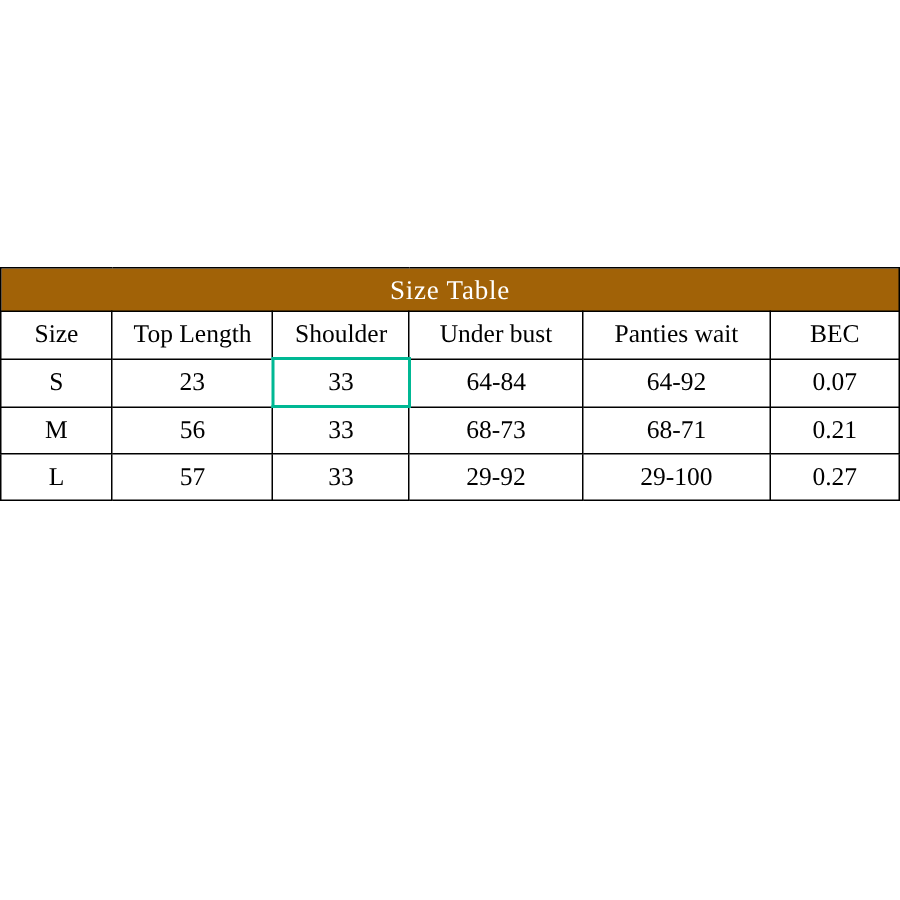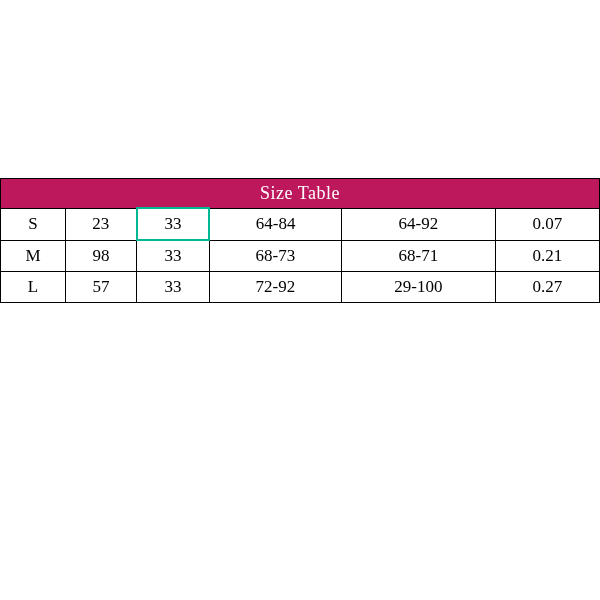--- a/index.html
+++ b/index.html
@@ -19,21 +19,21 @@
   }
   .tbl {
     position: absolute;
     top: 178px;
     left: 0;
     width: 600px;
     border-collapse: collapse;
     box-sizing: border-box;
   }
   .tbl th.title {
-    background: #be185d;
+    background: #a16207;
     color: #fff;
     font-weight: normal;
     font-size: 18px;
     text-align: center;
     height: 26px;
     border: 1px solid #000;
     letter-spacing: 0.5px;
     margin-top: 44px;
   }
   .tbl td, .tbl th.col {
@@ -61,38 +61,46 @@
 </head>
 <body>
 
 <div class="wrap">
   <table class="tbl">
     <tbody>
         <tr>
       <th class="title" colspan="6">Size Table</th>
     </tr>
     <tr>
+      <th class="col c-size">Size</th>
+      <th class="col c-top">Top Length</th>
+      <th class="col c-sh">Shoulder</th>
+      <th class="col c-ub">Under bust</th>
+      <th class="col c-pw">Panties wait</th>
+      <th class="col c-bec">BEC</th>
+    </tr>
+    <tr>
       <td>S</td>
       <td>23</td>
       <td class="hl">33</td>
       <td>64-84</td>
       <td>64-92</td>
       <td>0.07</td>
     </tr>
     <tr>
       <td>M</td>
-      <td>98</td>
+      <td>56</td>
       <td>33</td>
       <td>68-73</td>
       <td>68-71</td>
       <td>0.21</td>
     </tr>
     <tr>
       <td>L</td>
       <td>57</td>
       <td>33</td>
-      <td>72-92</td>
+      <td>29-92</td>
       <td>29-100</td>
       <td>0.27</td>
     </tr>
   </tbody>
     </table>
 </div>
 
 </body></html>

